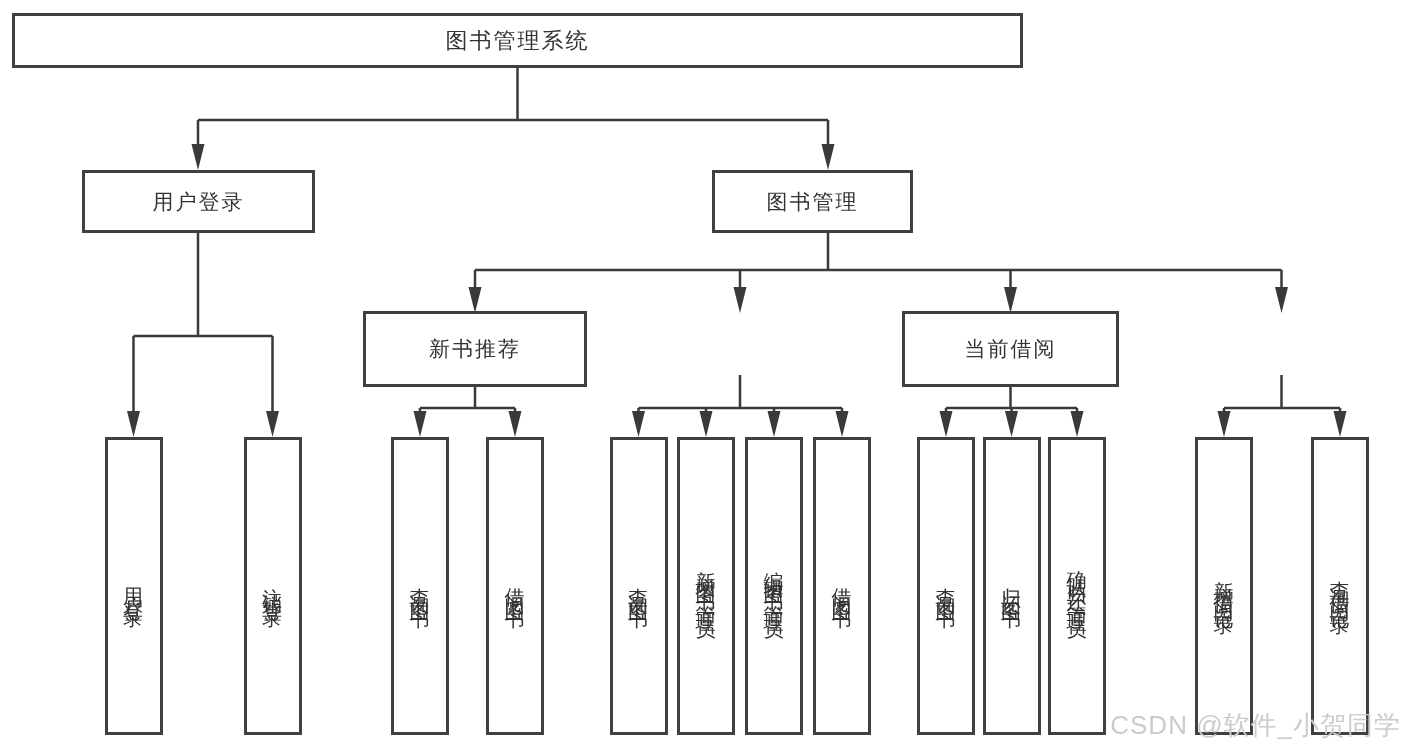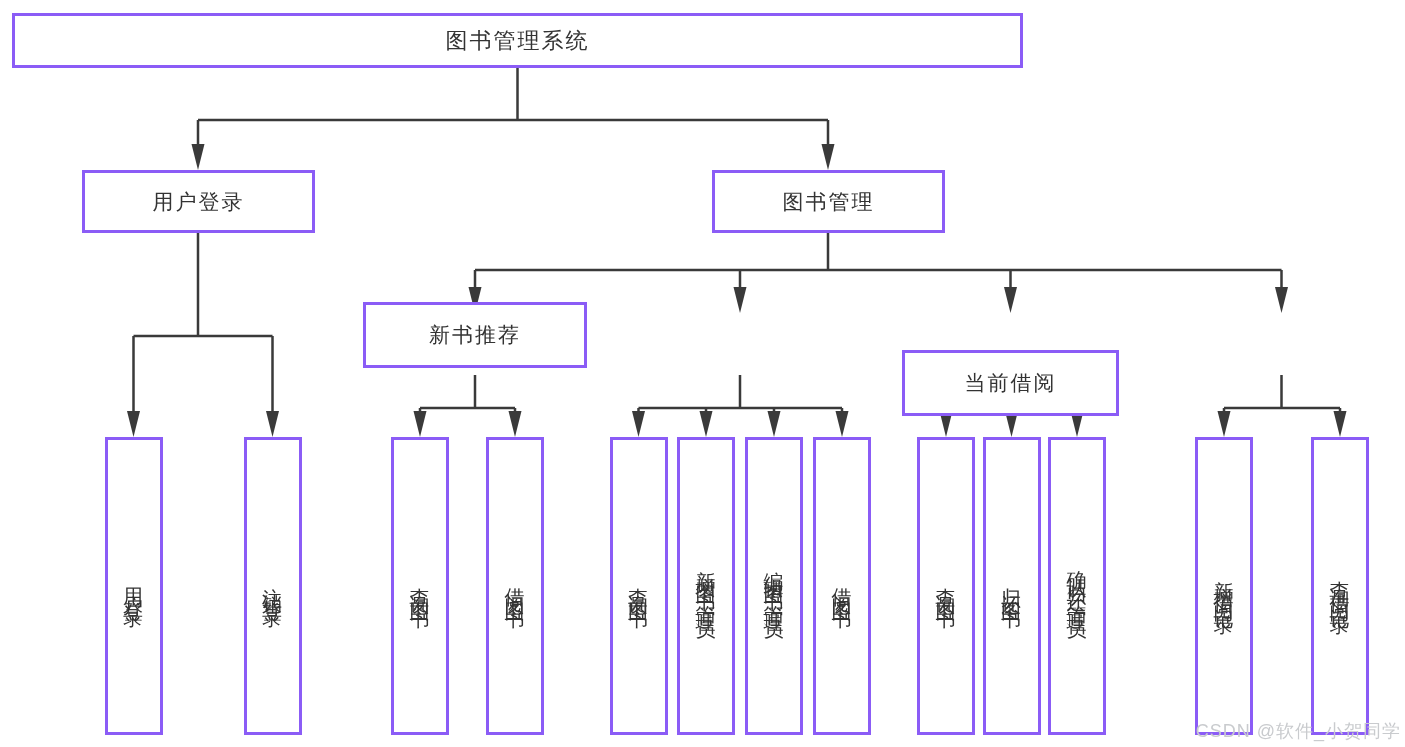--- a/index.html
+++ b/index.html
@@ -20,60 +20,60 @@
   .connector-layer {
     position: absolute;
     left: 0; top: 0;
     width: 1405px;
     height: 747px;
     pointer-events: none;
   }
   .node {
     position: absolute;
     box-sizing: border-box;
-    border: 3px solid #8b5cf6;
+    border: 3px solid #404040;
     background: #ffffff;
     color: #333333;
     display: flex;
     align-items: center;
     justify-content: center;
     text-align: center;
   }
   .hnode {
     font-size: 21px;
     letter-spacing: 2px;
     white-space: nowrap;
   }
   .root-node {
     left: 12px; top: 13px;
     width: 1011px; height: 55px;
     font-size: 22px;
   }
   .l2-login  { left: 82px;  top: 170px; width: 233px; height: 63px; }
-  .l2-manage { left: 712px; top: 170px; width: 233px; height: 63px; }
-  .l3 { top: 302px; height: 66px; }
+  .l2-manage { left: 712px; top: 170px; width: 201px; height: 63px; }
+  .l3 { top: 311px; height: 76px; }
   .l3-newrec  { left: 363px;  width: 224px; }
   .l3-borrow  { left: 632px;  width: 216px; }
-  .l3-current { left: 902px;  width: 217px; margin-top: 48px; }
+  .l3-current { left: 902px;  width: 217px; }
   .l3-records { left: 1171px; width: 221px; }
   .vnode {
     top: 437px;
     width: 58px;
     height: 298px;
     writing-mode: vertical-rl;
     font-size: 20px;
     letter-spacing: 7px;
     line-height: 1;
     padding: 6px 0;
   }
   .watermark {
     position: absolute;
     right: 4px;
     bottom: 4px;
-    font-size: 18px;
+    font-size: 26px;
     color: #c9cbce;
     letter-spacing: 1px;
     white-space: nowrap;
   }
 </style>
 </head>
 <body>
 
 <div class="stage">
 

